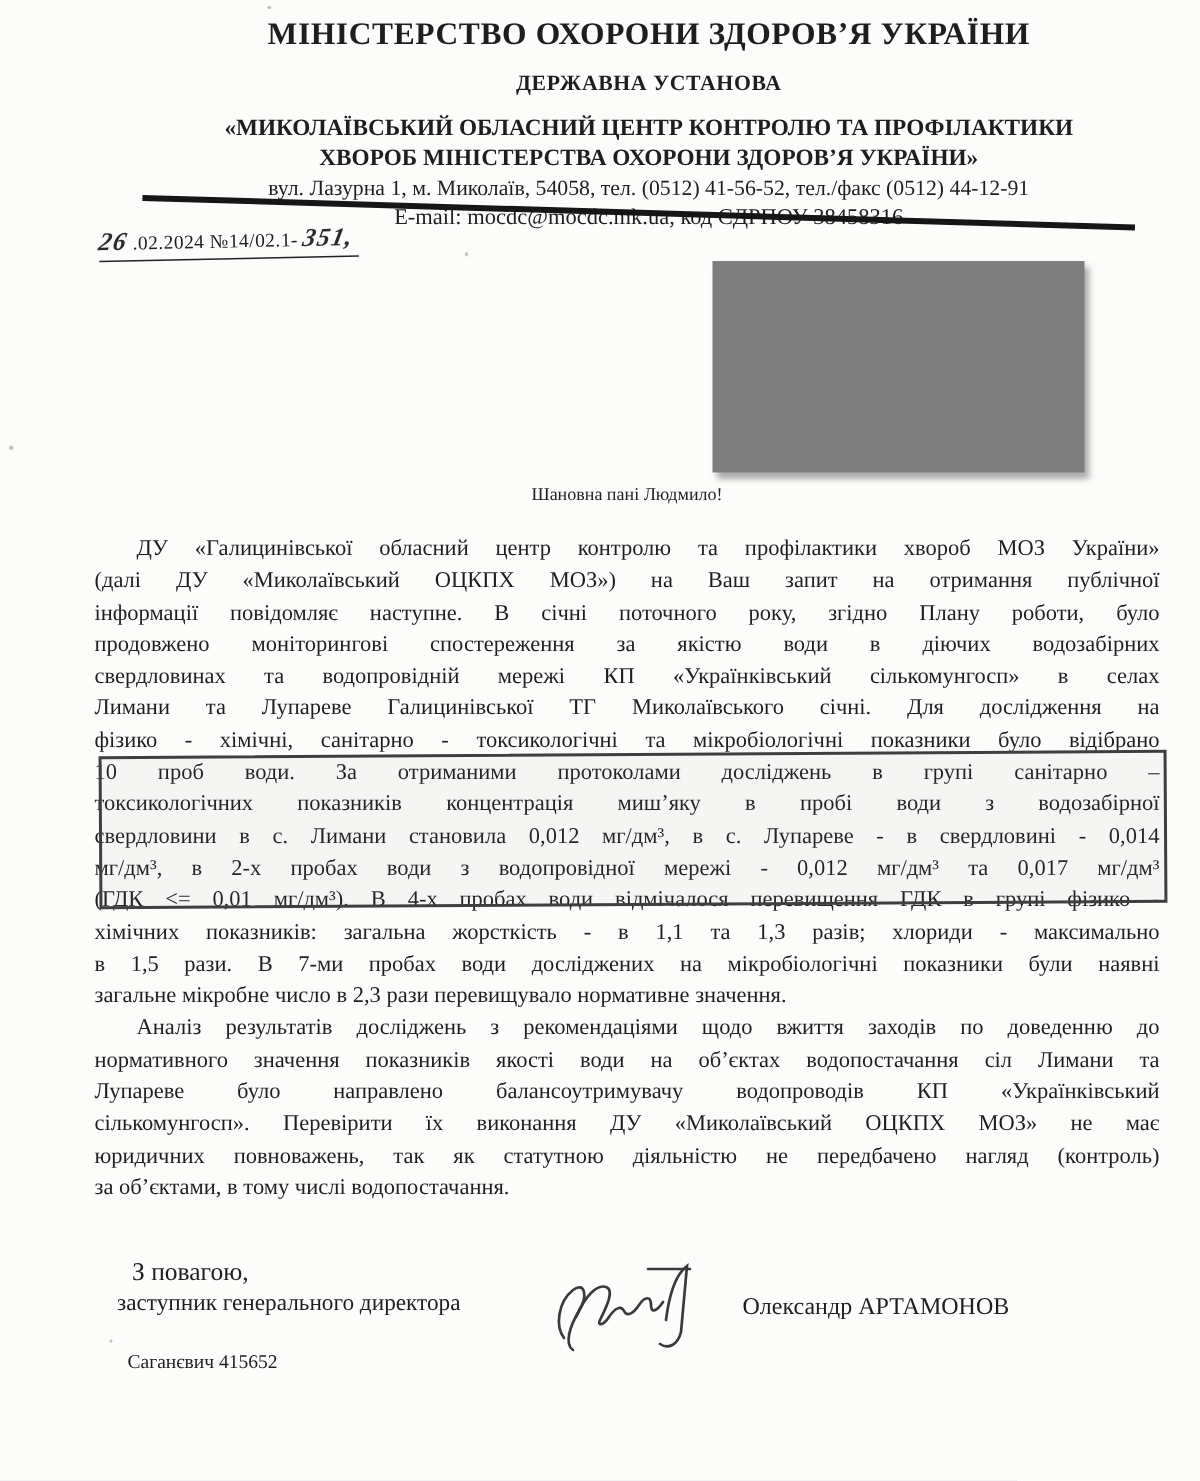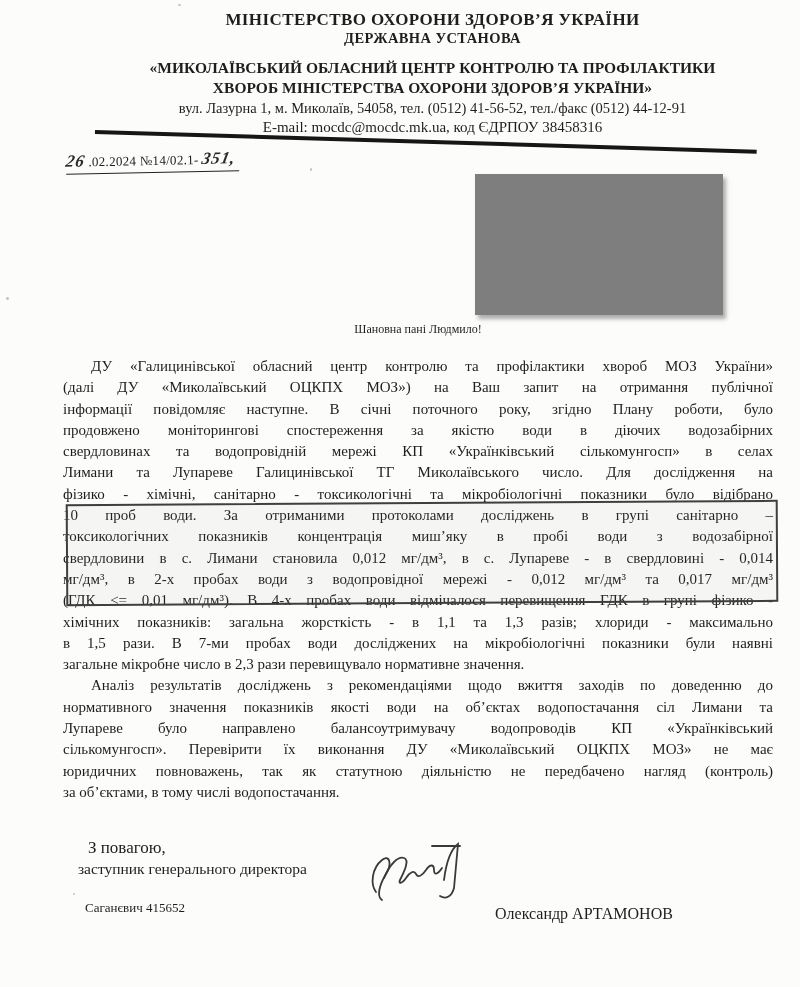--- a/index.html
+++ b/index.html
@@ -7,22 +7,22 @@
     position:relative;
     width:800px;height:987px;
     margin:0 auto;
     background:#fcfcfb;
     overflow:hidden;
     font-family:"Liberation Serif","DejaVu Serif",serif;
     color:#1e1e1e;
   }
   
   .letterhead{position:absolute;left:65px;top:6px;width:735px;text-align:center;}
-  .lh-ministry{font-size:17px;font-weight:bold;letter-spacing:.4px;margin-top:4px;}
-  .lh-institution{font-size:14.5px;font-weight:bold;letter-spacing:.4px;margin-top:0;}
+  .lh-ministry{font-size:21px;font-weight:bold;letter-spacing:.4px;margin-top:4px;}
+  .lh-institution{font-size:14.5px;font-weight:bold;letter-spacing:.4px;margin-top:13px;}
   .lh-org1{font-size:15.5px;font-weight:bold;margin-top:12px;}
   .lh-org2{font-size:15.5px;font-weight:bold;margin-top:2px;}
   .lh-address{font-size:14.5px;margin-top:3px;}
   .lh-email{font-size:15px;margin-top:2px;}
   .heavy-rule{
     position:absolute;left:95px;top:130px;width:662px;height:4px;
     background:#161616;transform:rotate(1.7deg);transform-origin:left top;
   }
   
   .ref{position:absolute;left:66px;top:150px;font-size:13.5px;white-space:nowrap;}
@@ -46,21 +46,21 @@
   .line.no-just{text-align:left;text-align-last:left;}
   
   .highlight-box{
     position:absolute;left:66px;top:502px;width:708px;height:98px;
     border:2px solid #3f3f3f;background:rgba(130,130,130,.06);
     transform:rotate(-.35deg);pointer-events:none;
   }
   
   .closing{position:absolute;left:88px;top:838px;font-size:17px;}
   .sign-title{position:absolute;left:78px;top:860px;font-size:15.5px;}
-  .sign-name{position:absolute;left:495px;top:863px;font-size:16px;margin-top:42px;}
+  .sign-name{position:absolute;left:495px;top:863px;font-size:16px;}
   .signature-svg{position:absolute;left:362px;top:834px;}
   .executor{position:absolute;left:85px;top:900px;font-size:13px;}
   
   .speck{position:absolute;border-radius:50%;background:#9a9a97;opacity:.6;}
 </style>
 </head>
 <body>
 
 <div class="page">
 
@@ -86,21 +86,21 @@
   <div class="redaction" style="background: rgb(126, 126, 127);"></div>
 
   <div class="greeting">Шановна пані Людмило!</div>
 
   <div class="body-text">
     <div class="line indent">ДУ «Галицинівської обласний центр контролю та профілактики хвороб МОЗ України»</div>
     <div class="line">(далі ДУ «Миколаївський ОЦКПХ МОЗ») на Ваш запит на отримання публічної</div>
     <div class="line">інформації повідомляє наступне. В січні поточного року, згідно Плану роботи, було</div>
     <div class="line">продовжено моніторингові спостереження за якістю води в діючих водозабірних</div>
     <div class="line">свердловинах та водопровідній мережі КП «Українківський сількомунгосп» в селах</div>
-    <div class="line">Лимани та Лупареве Галицинівської ТГ Миколаївського число. Для дослідження на</div>
+    <div class="line">Лимани та Лупареве Галицинівської ТГ Миколаївського січні. Для дослідження на</div>
     <div class="line">фізико - хімічні, санітарно - токсикологічні та мікробіологічні показники було відібрано</div>
     <div class="line">10 проб води. За отриманими протоколами досліджень в групі санітарно –</div>
     <div class="line">токсикологічних показників концентрація миш’яку в пробі води з водозабірної</div>
     <div class="line">свердловини в с. Лимани становила 0,012 мг/дм³, в с. Лупареве - в свердловині - 0,014</div>
     <div class="line">мг/дм³, в 2-х пробах води з водопровідної мережі - 0,012 мг/дм³  та 0,017 мг/дм³</div>
     <div class="line">(ГДК &lt;= 0,01 мг/дм³). В 4-х пробах води відмічалося перевищення ГДК в групі фізико -</div>
     <div class="line">хімічних показників: загальна жорсткість - в 1,1 та 1,3 разів; хлориди - максимально</div>
     <div class="line">в 1,5 рази. В 7-ми пробах води досліджених на мікробіологічні показники були наявні</div>
     <div class="line no-just">загальне мікробне число в 2,3 рази перевищувало нормативне значення.</div>
 

